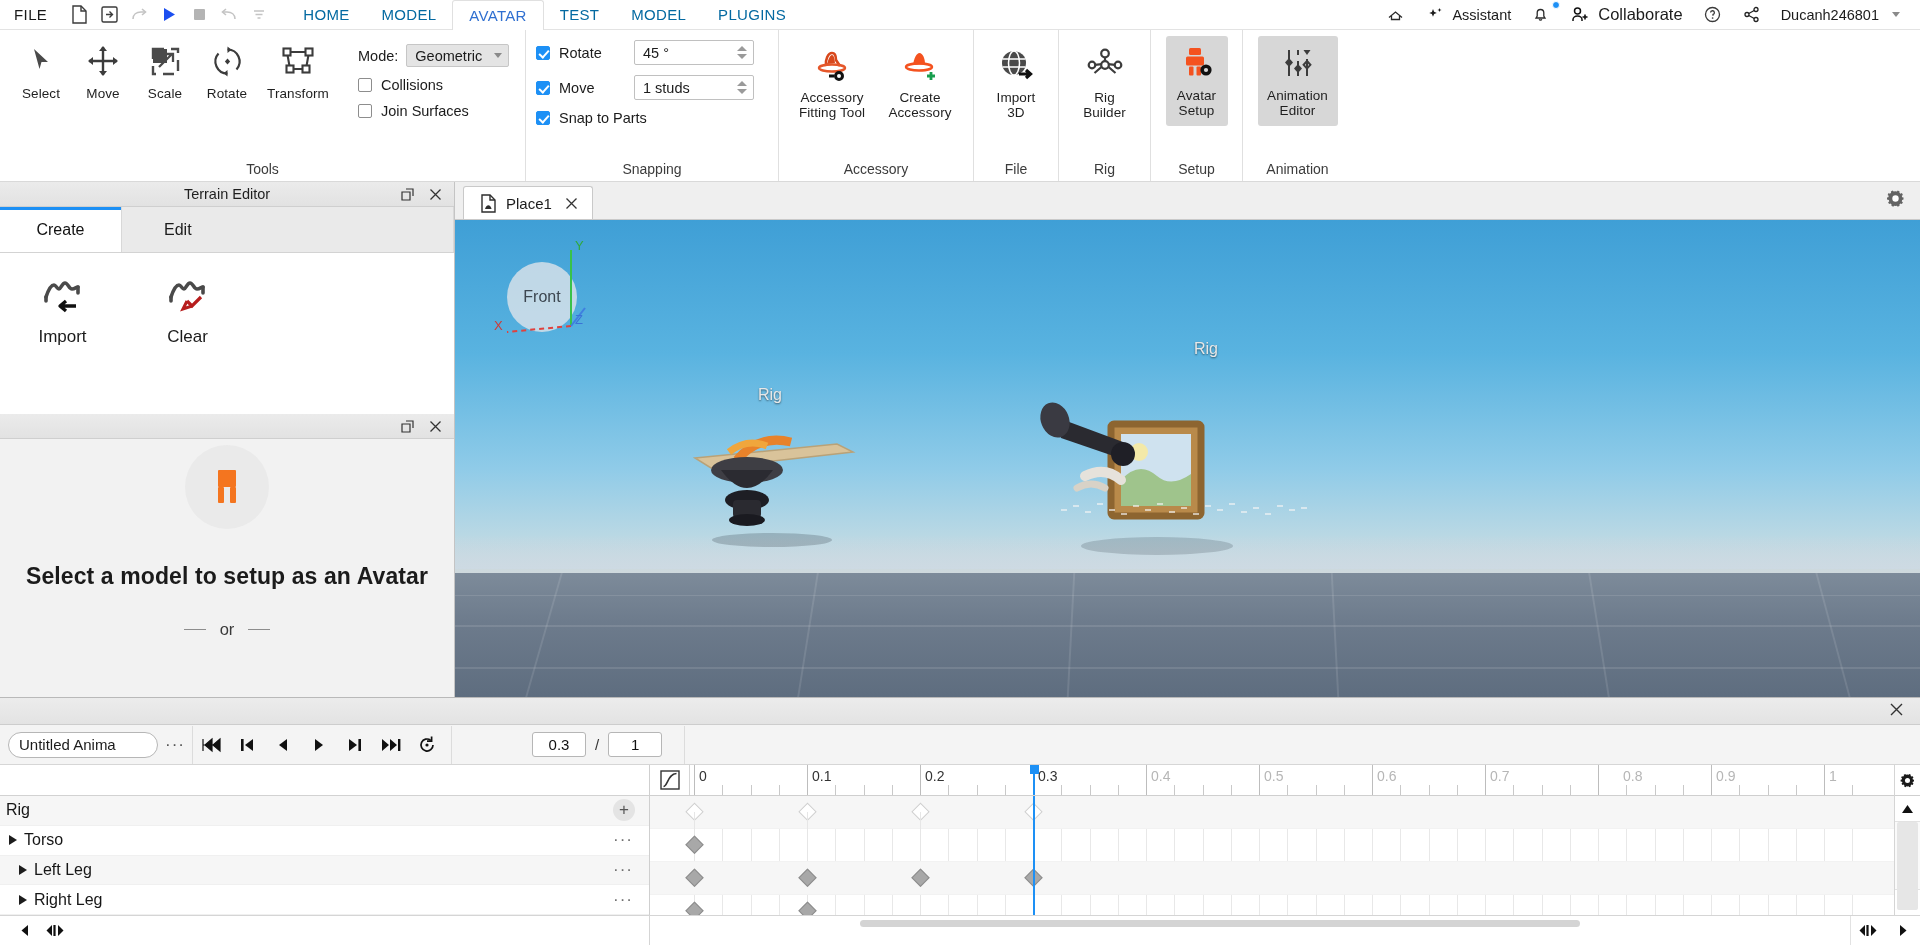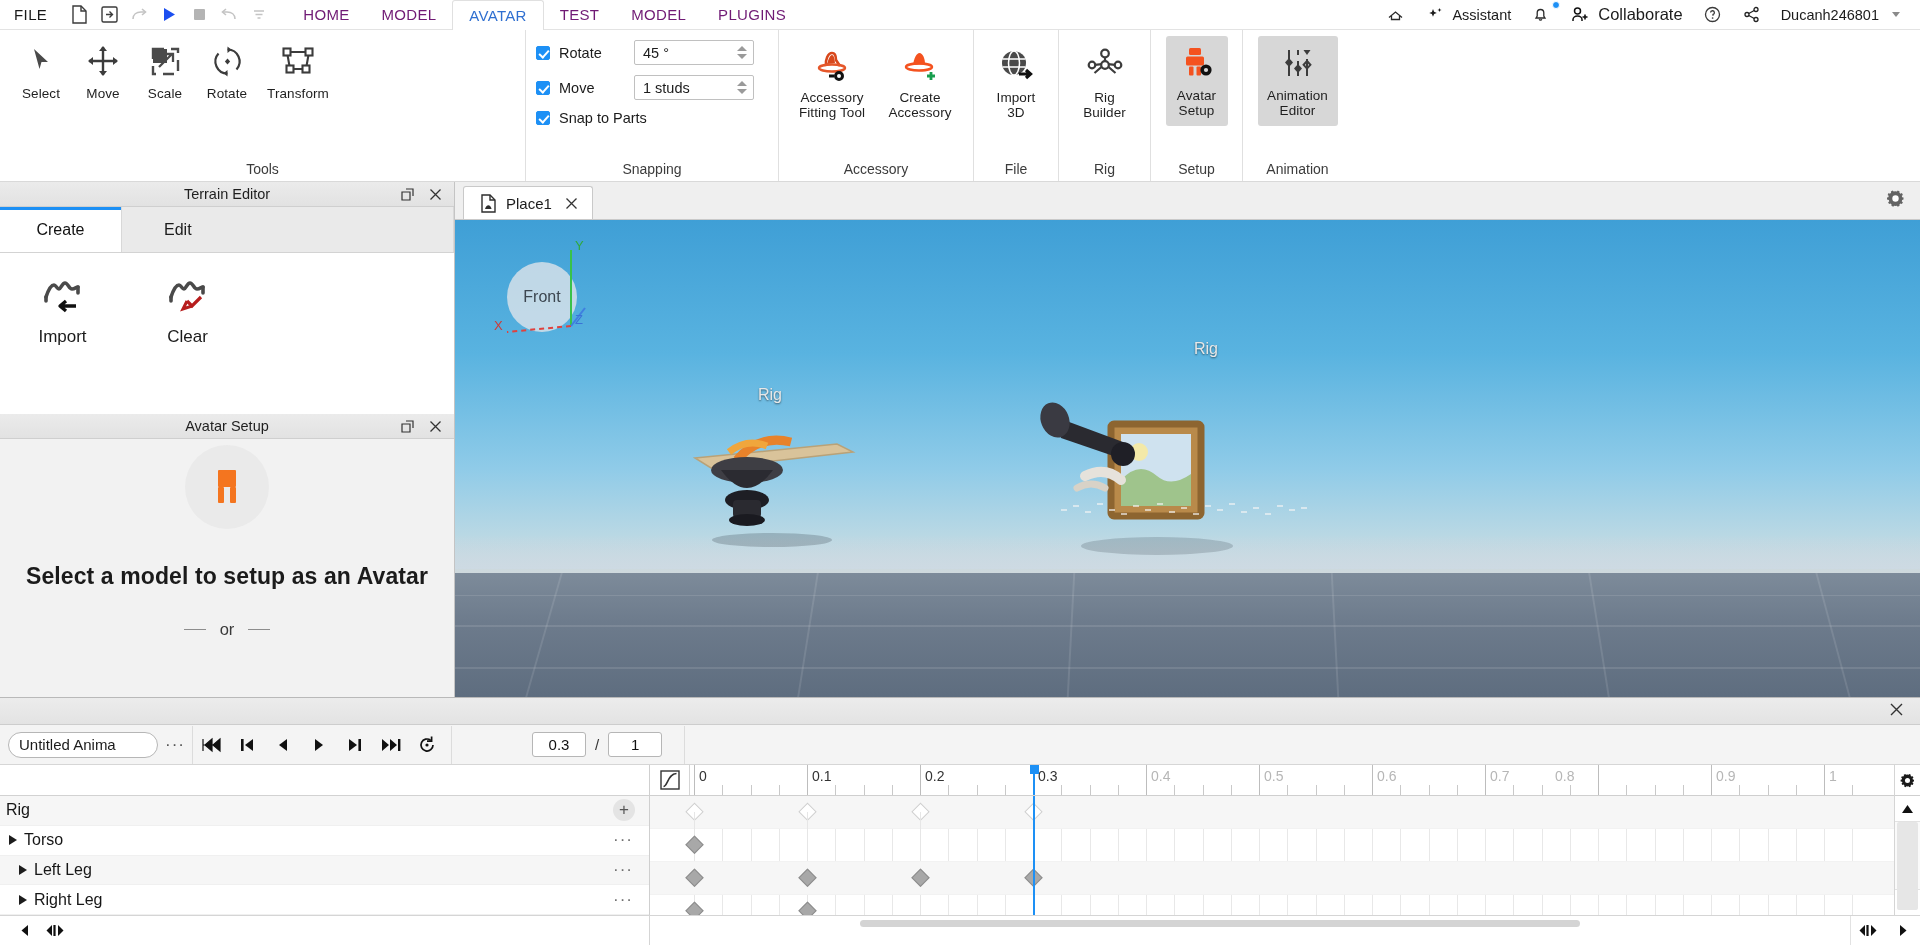--- a/index.html
+++ b/index.html
@@ -22,21 +22,21 @@
     letter-spacing: .4px;
   }
   .tb-icons { display: flex; align-items: center; gap: 2px; padding: 0 4px; }
   .tb-ic {
     width: 28px; height: 26px; display: flex; align-items: center; justify-content: center;
     color: #3b3b3b;
   }
   .tb-ic svg { display: block; }
   .tb-tabs { display: flex; align-items: stretch; margin-left: 10px; }
   .tb-tab {
-    display: flex; align-items: center; padding: 0 16px; font-size: 15px; color: #701a75;
+    display: flex; align-items: center; padding: 0 16px; font-size: 15px; color: #0369a1;
     letter-spacing: .3px; position: relative;
   }
   .tb-tab.active {
     color: #2f6fd0; background: #fff;
     border-left: 1px solid #e0e0e0; border-right: 1px solid #e0e0e0; border-top: 1px solid #e0e0e0;
     border-top-left-radius: 3px; border-top-right-radius: 3px;
     margin-bottom: -1px; z-index: 3;
   }
   .tb-right { margin-left: auto; display: flex; align-items: center; gap: 0px; padding-right: 10px; }
   .tb-r-item {
@@ -413,20 +413,37 @@
                   <rect x="3.5" y="3.5" width="7" height="7" fill="#fff" stroke="#3c3c3c" stroke-width="2.1"></rect>
                   <rect x="25.5" y="3.5" width="7" height="7" fill="#fff" stroke="#3c3c3c" stroke-width="2.1"></rect>
                   <rect x="6.5" y="20.5" width="7" height="7" fill="#fff" stroke="#3c3c3c" stroke-width="2.1"></rect>
                   <rect x="22.5" y="20.5" width="7" height="7" fill="#fff" stroke="#3c3c3c" stroke-width="2.1"></rect>
                 </svg>
             </div>
             <div class="cap">Transform</div>
           </div>
         </div>
 
+        <div class="tools-right">
+          <div class="mode-row">
+            <span>Mode:</span>
+            <div class="sel-box">
+              <span>Geometric</span>
+              <span class="caret-sm" style="margin:0"></span>
+            </div>
+          </div>
+          <div class="cb-row">
+            <span class="cbox"></span>
+            <span>Collisions</span>
+          </div>
+          <div class="cb-row">
+            <span class="cbox"></span>
+            <span>Join Surfaces</span>
+          </div>
+        </div>
       </div>
       <div class="rgroup-title">Tools</div>
     </div>
 
     <div class="rgroup" style="width:253px">
       <div class="rgroup-body" style="padding:0">
         <div class="snap-rows">
           <div class="snap-row">
             <span class="cbox on"></span>
             <span class="lb">Rotate</span>
@@ -632,21 +649,20 @@
                   <path d="M22 28l-4 8 9-3" fill="none" stroke="#b71d1d" stroke-width="3"></path>
                 </svg>
             </div>
             <div class="cap2">Clear</div>
           </div>
         </div>
       </div>
 
       <div class="panel avsetup">
         <div class="panel-head">
-          <span class="ttl">Avatar Setup</span>
           <span class="hbtns">
             <span class="hbtn">
               <svg width="13" height="13" viewBox="0 0 13 13">
                   <path d="M1 4h8v8H1z" fill="none" stroke="#333" stroke-width="1.2"></path>
                   <path d="M5 1h7v7" fill="none" stroke="#333" stroke-width="1.2"></path>
                 </svg>
             </span>
             <span class="hbtn">
               <svg width="13" height="13" viewBox="0 0 13 13">
                   <path d="M1.5 1.5l10 10M11.5 1.5l-10 10" stroke="#333" stroke-width="1.3"></path>
@@ -906,21 +922,21 @@
               <div class="rlabel dim" style="left: 682px;">0.6</div>
               <div class="rtick minor" style="left: 710.25px;"></div>
               <div class="rtick minor" style="left: 738.5px;"></div>
               <div class="rtick minor" style="left: 766.75px;"></div>
               <div class="rtick" style="left: 795px;"></div>
               <div class="rlabel dim" style="left: 795px;">0.7</div>
               <div class="rtick minor" style="left: 823.25px;"></div>
               <div class="rtick minor" style="left: 851.5px;"></div>
               <div class="rtick minor" style="left: 879.75px;"></div>
               <div class="rtick" style="left: 908px;"></div>
-              <div class="rlabel dim" style="left: 860px;">0.8</div>
+              <div class="rlabel dim" style="left: 928px;">0.8</div>
               <div class="rtick minor" style="left: 936.25px;"></div>
               <div class="rtick minor" style="left: 964.5px;"></div>
               <div class="rtick minor" style="left: 992.75px;"></div>
               <div class="rtick" style="left: 1021px;"></div>
               <div class="rlabel dim" style="left: 1021px;">0.9</div>
               <div class="rtick minor" style="left: 1049.25px;"></div>
               <div class="rtick minor" style="left: 1077.5px;"></div>
               <div class="rtick minor" style="left: 1105.75px;"></div>
               <div class="rtick" style="left: 1134px;"></div>
               <div class="rlabel dim" style="left: 1134px;">1</div>

